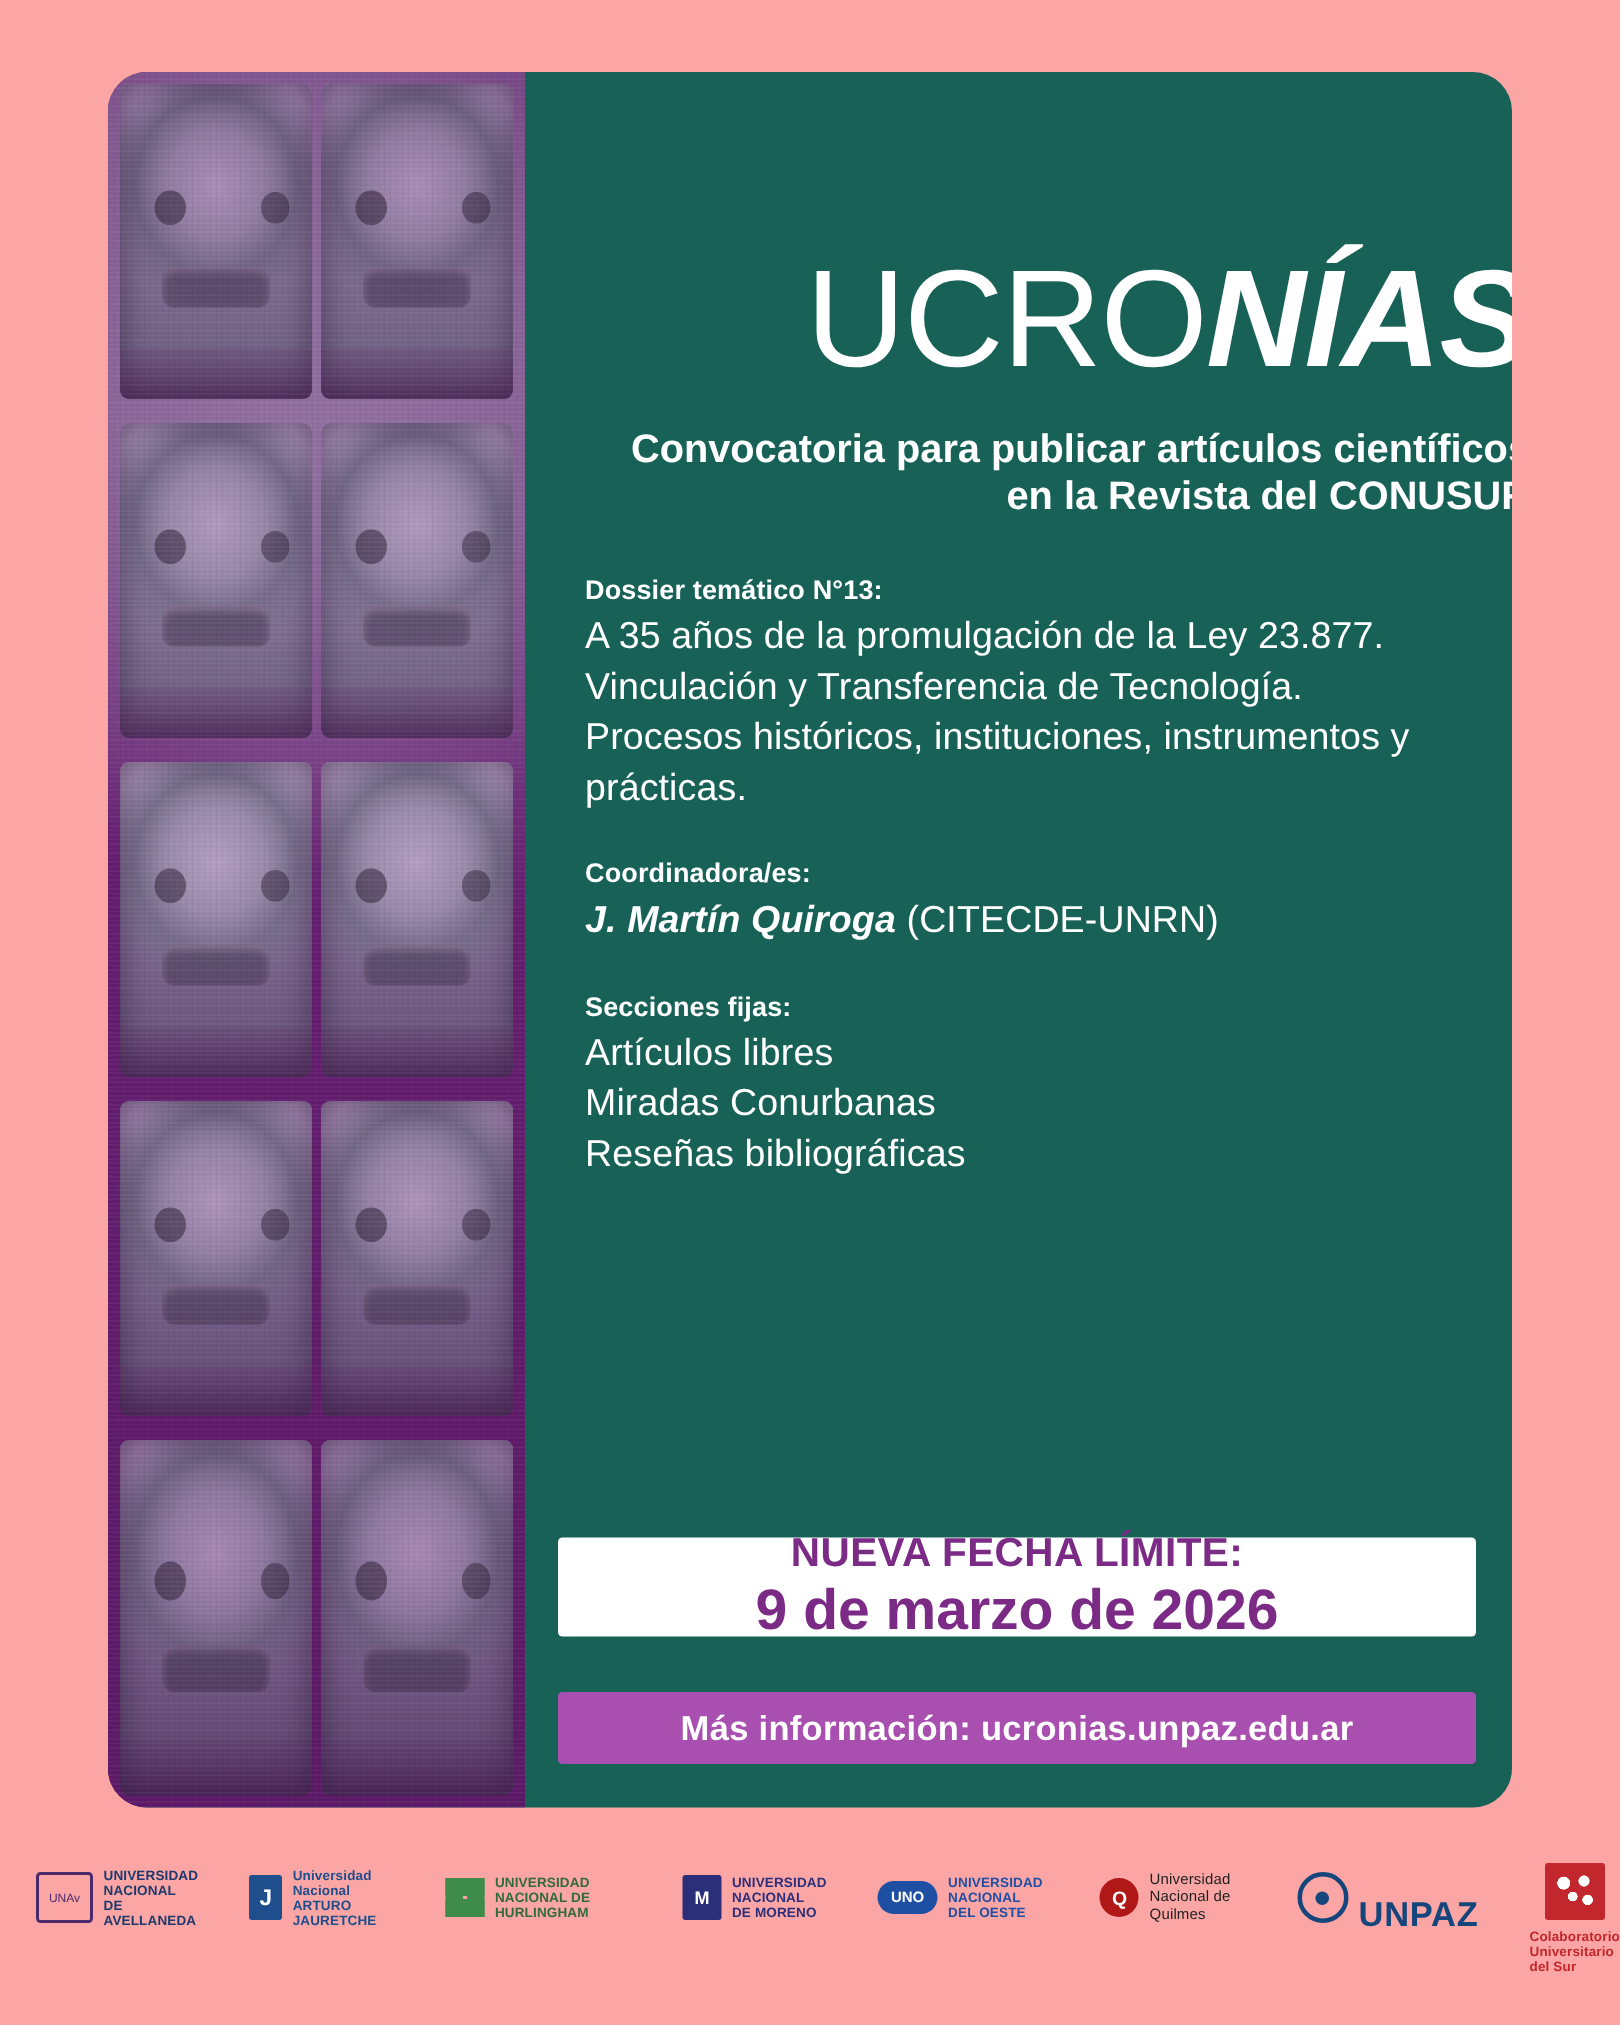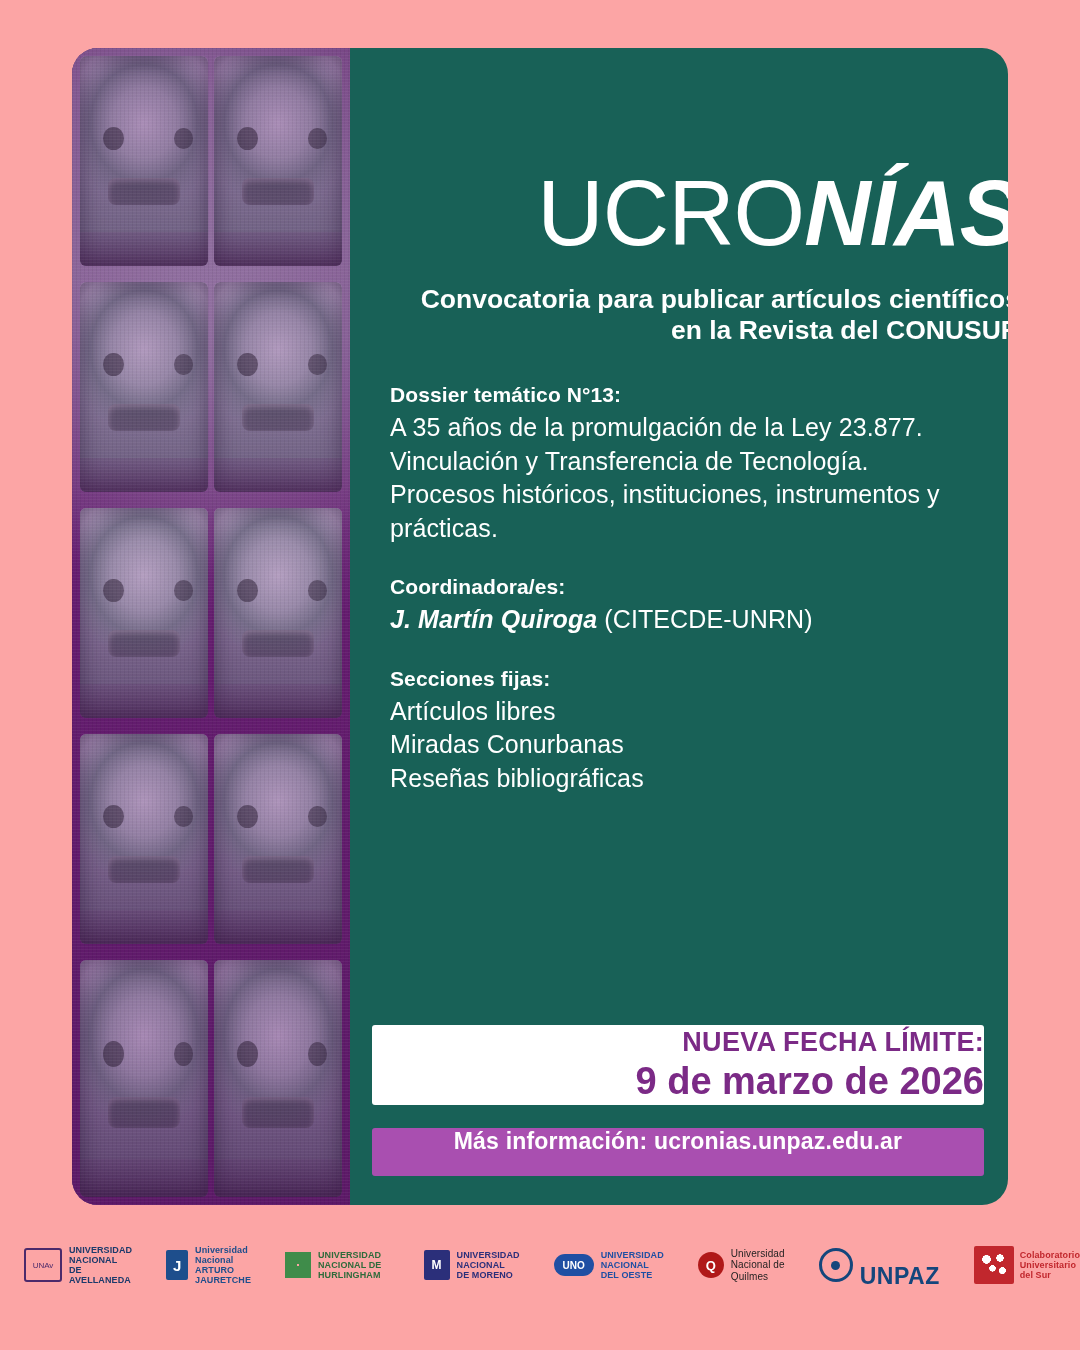--- a/index.html
+++ b/index.html
@@ -157,21 +157,21 @@
   }
 
   .body {
     position: absolute;
     left: 40px;
     top: 335px;
     width: 620px;
     color: #ffffff;
   }
   .h-lead {
-    font-size: 21px;
+    font-size: 18px;
     font-weight: 700;
     margin: 0 0 4px 0;
     letter-spacing: 0.1px;
   }
   .p-reg {
     font-size: 25px;
     font-weight: 400;
     line-height: 1.34;
     margin: 0;
     letter-spacing: 0.1px;
@@ -181,26 +181,26 @@
     font-style: italic;
     font-weight: 700;
   }
 
   
   .deadline {
     position: absolute;
     left: 22px;
     top: 977px;
     width: 612px;
-    height: 80px;
+    height: 66px;
     background: #ffffff;
     border-radius: 3px;
     display: flex;
     flex-direction: column;
-    align-items: flex-end;
+    align-items: center;
     justify-content: center;
     color: #7b2a86;
   }
   .deadline .l1 {
     font-size: 27px;
     font-weight: 700;
     letter-spacing: 0.3px;
   }
   .deadline .l2 {
     font-size: 38px;
@@ -211,20 +211,21 @@
   
   .infobar {
     position: absolute;
     left: 22px;
     top: 1080px;
     width: 612px;
     height: 48px;
     background: #a94fb0;
     border-radius: 3px;
     display: flex;
+    align-items: center;
     justify-content: center;
     color: #ffffff;
     font-size: 23px;
     font-weight: 700;
     letter-spacing: 0.2px;
   }
 
   
   .logos {
     position: absolute;
@@ -290,21 +291,21 @@
   }
   .lg-unpaz .txt { color: #14467c; font-size: 23px; font-weight: 700; letter-spacing: 0.5px; margin-top: 24px; }
   .lg-unpaz .mark {
     width: 28px; height: 28px; border-radius: 50%; border: 3px solid #14467c;
     position: relative;
   }
   .lg-unpaz .mark::after {
     content: ""; position: absolute; left: 50%; top: 50%; width: 9px; height: 9px;
     margin: -4.5px 0 0 -4.5px; background: #14467c; border-radius: 50%;
   }
-  .lg-conusur { gap: 6px; }
+  .lg-conusur { gap: 6px; flex-direction: column; }
   .lg-conusur .mark {
     width: 40px; height: 38px; background: #c1272d; position: relative; border-radius: 2px;
   }
   .lg-conusur .mark::before {
     content: ""; position: absolute; inset: 5px;
     background:
       radial-gradient(circle at 25% 30%, #fff 0 14%, transparent 15%),
       radial-gradient(circle at 70% 25%, #fff 0 12%, transparent 13%),
       radial-gradient(circle at 45% 62%, #fff 0 13%, transparent 14%),
       radial-gradient(circle at 78% 70%, #fff 0 11%, transparent 12%);

